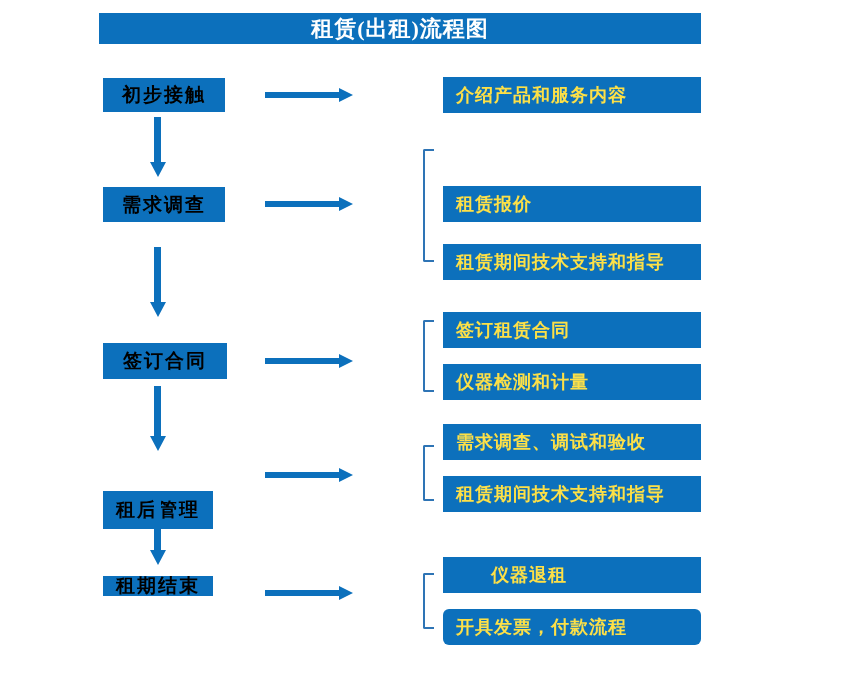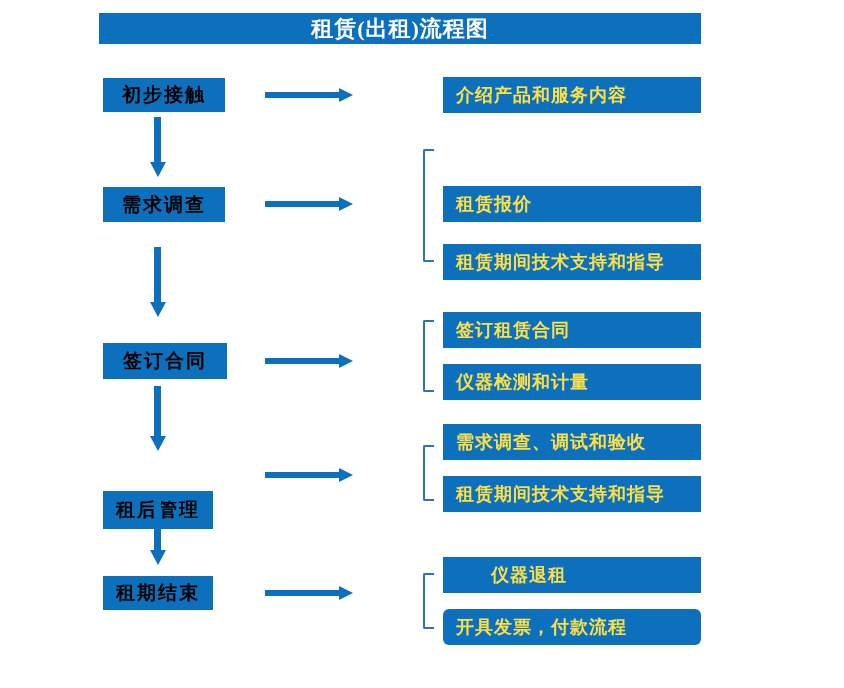--- a/index.html
+++ b/index.html
@@ -105,21 +105,21 @@
 <body>
 
 <div class="canvas">
 
   <div class="title-bar">租赁(出租)流程图</div>
 
   <div class="step-box" style="left:103px; top:78px;  width:122px; height:34px;">初步接触</div>
   <div class="step-box" style="left:103px; top:187px; width:122px; height:35px;">需求调查</div>
   <div class="step-box" style="left:103px; top:343px; width:124px; height:36px;">签订合同</div>
   <div class="step-box" style="left:103px; top:471px; width:110px; height:38px;margin-top:20px;">租后管理</div>
-  <div class="step-box" style="left:103px; top:576px; width:110px; height:34px;">租期结束</div>
+  <div class="step-box" style="left:103px; top:576px; width:110px; height:20px;">租期结束</div>
 
   <div class="v-arrow" style="top:117px; height:45px;"></div>
   <div class="v-arrow" style="top:247px; height:55px;"></div>
   <div class="v-arrow" style="top:386px; height:50px;"></div>
   <div class="v-arrow" style="top:500px; height:50px;"></div>
 
   <div class="h-arrow" style="top:92px;"></div>
   <div class="h-arrow" style="top:201px;"></div>
   <div class="h-arrow" style="top:358px;"></div>
   <div class="h-arrow" style="top:472px;"></div>

